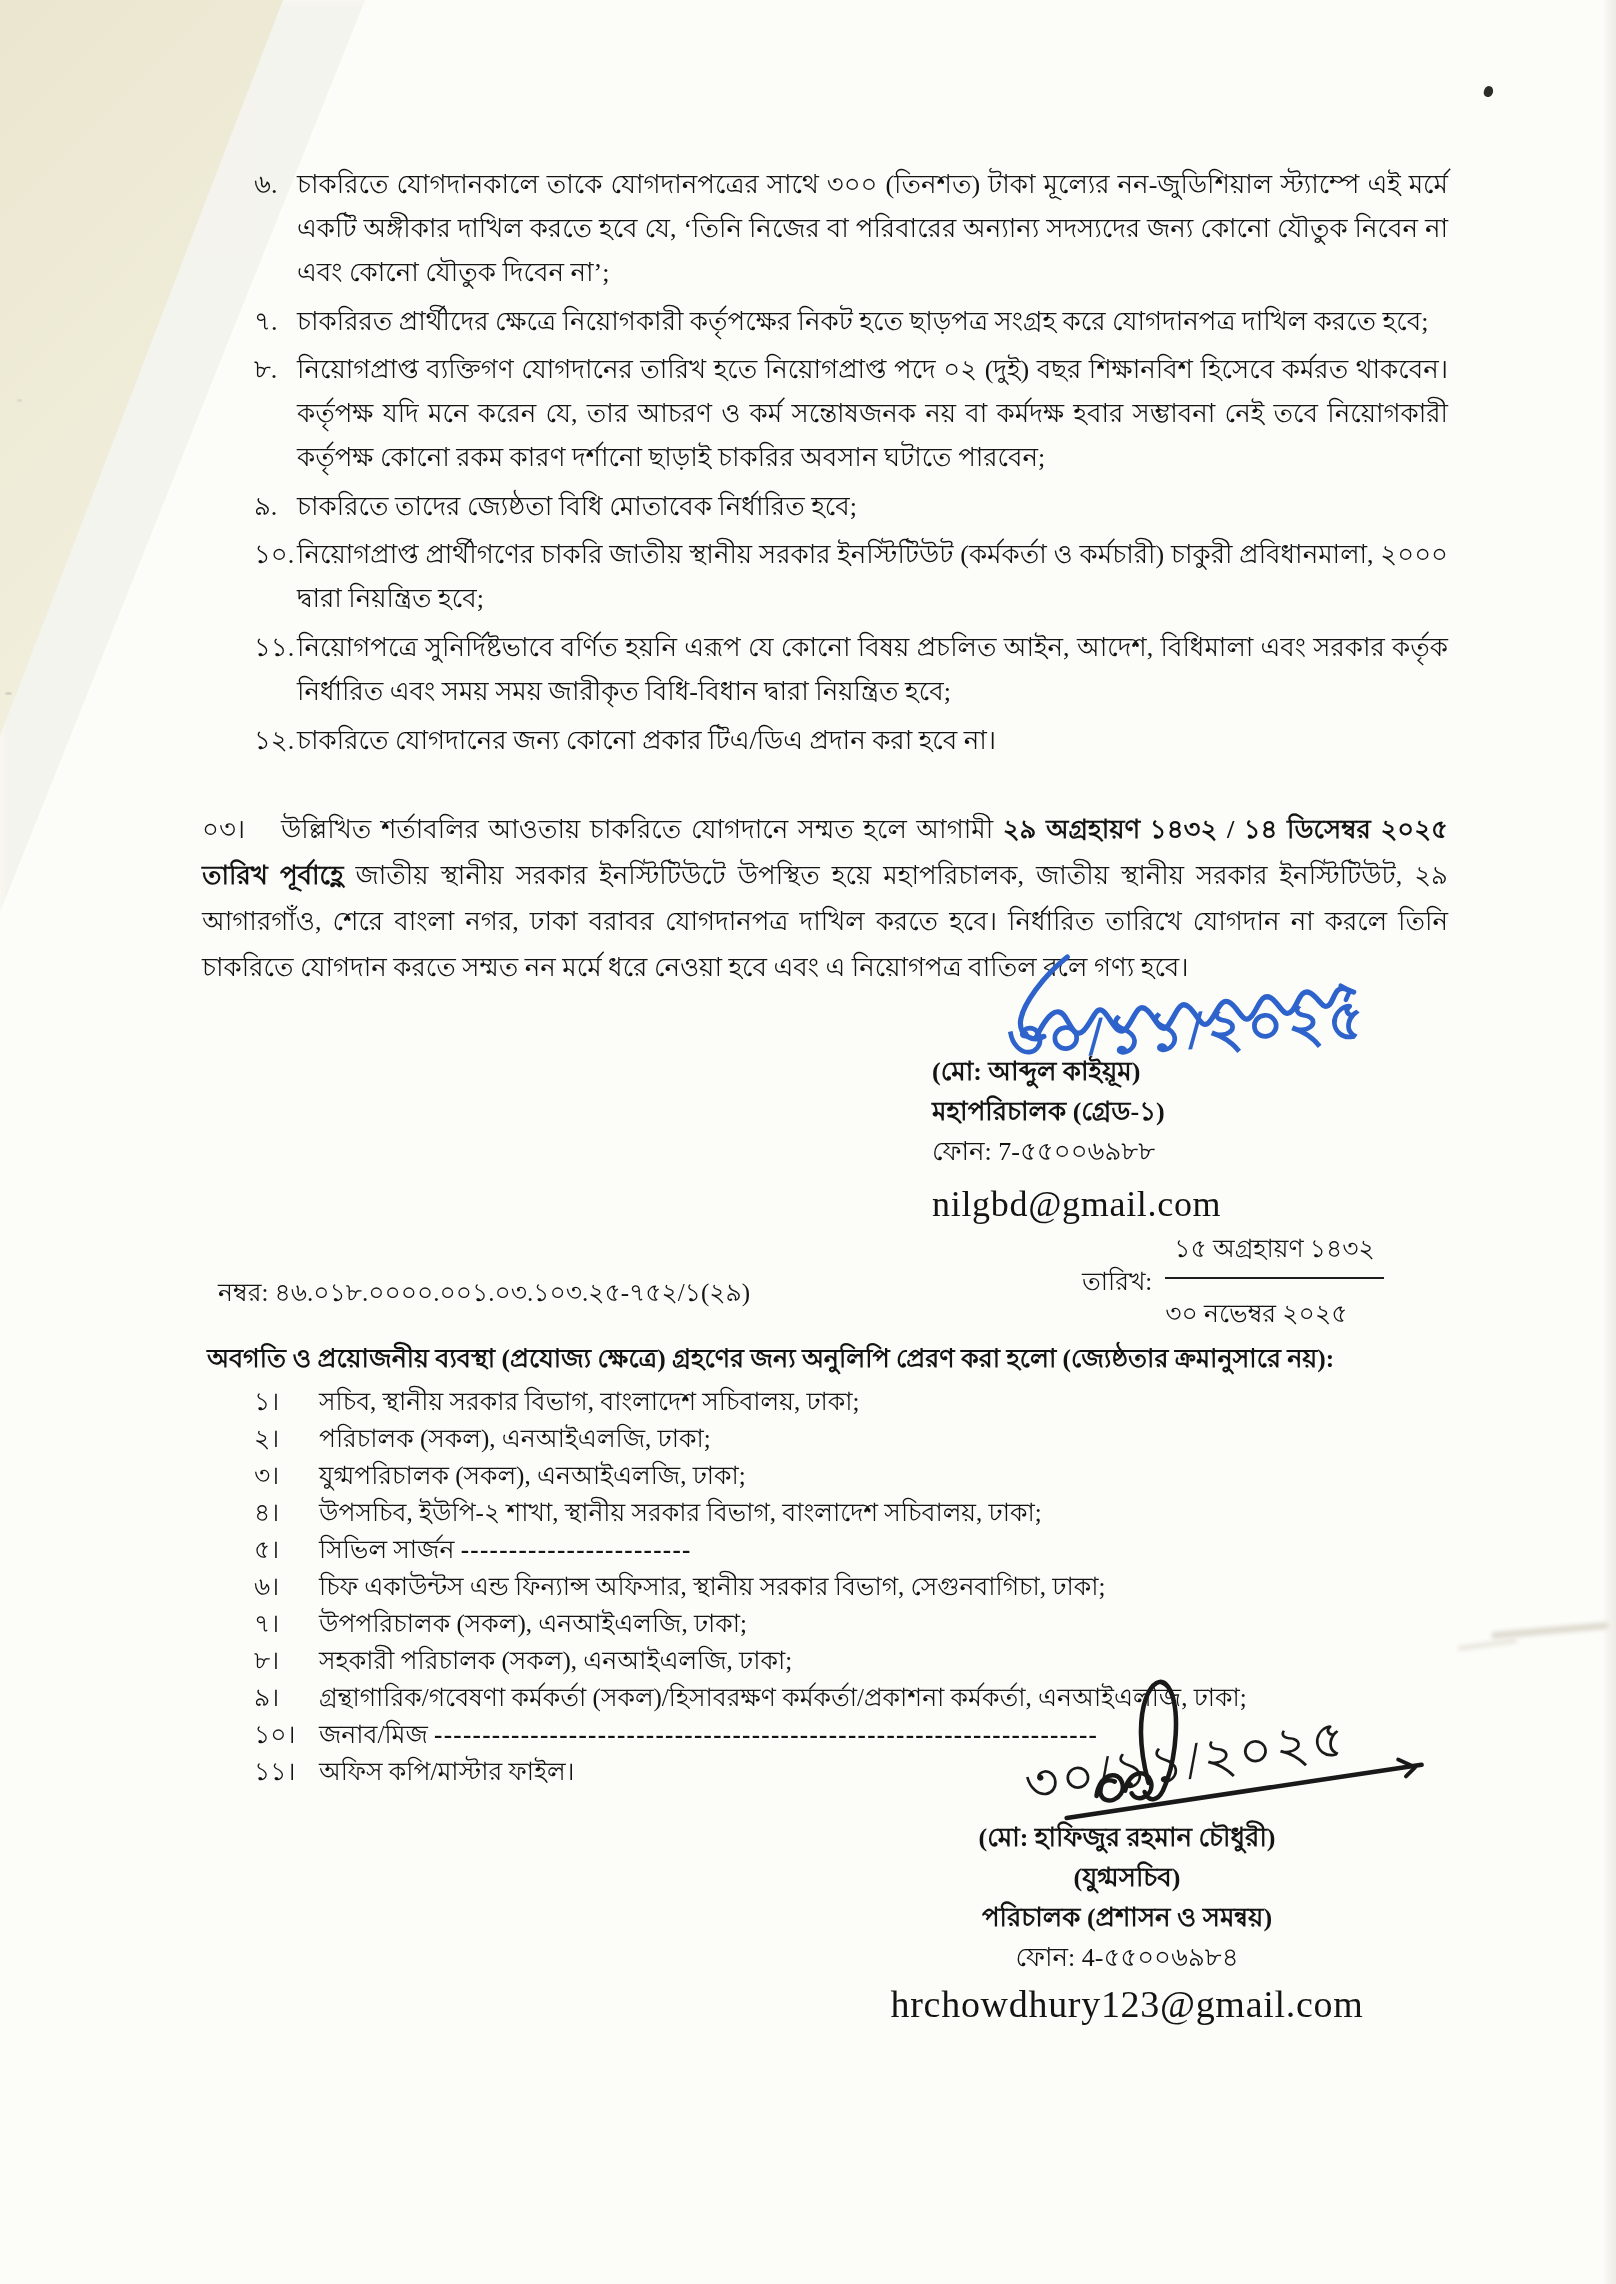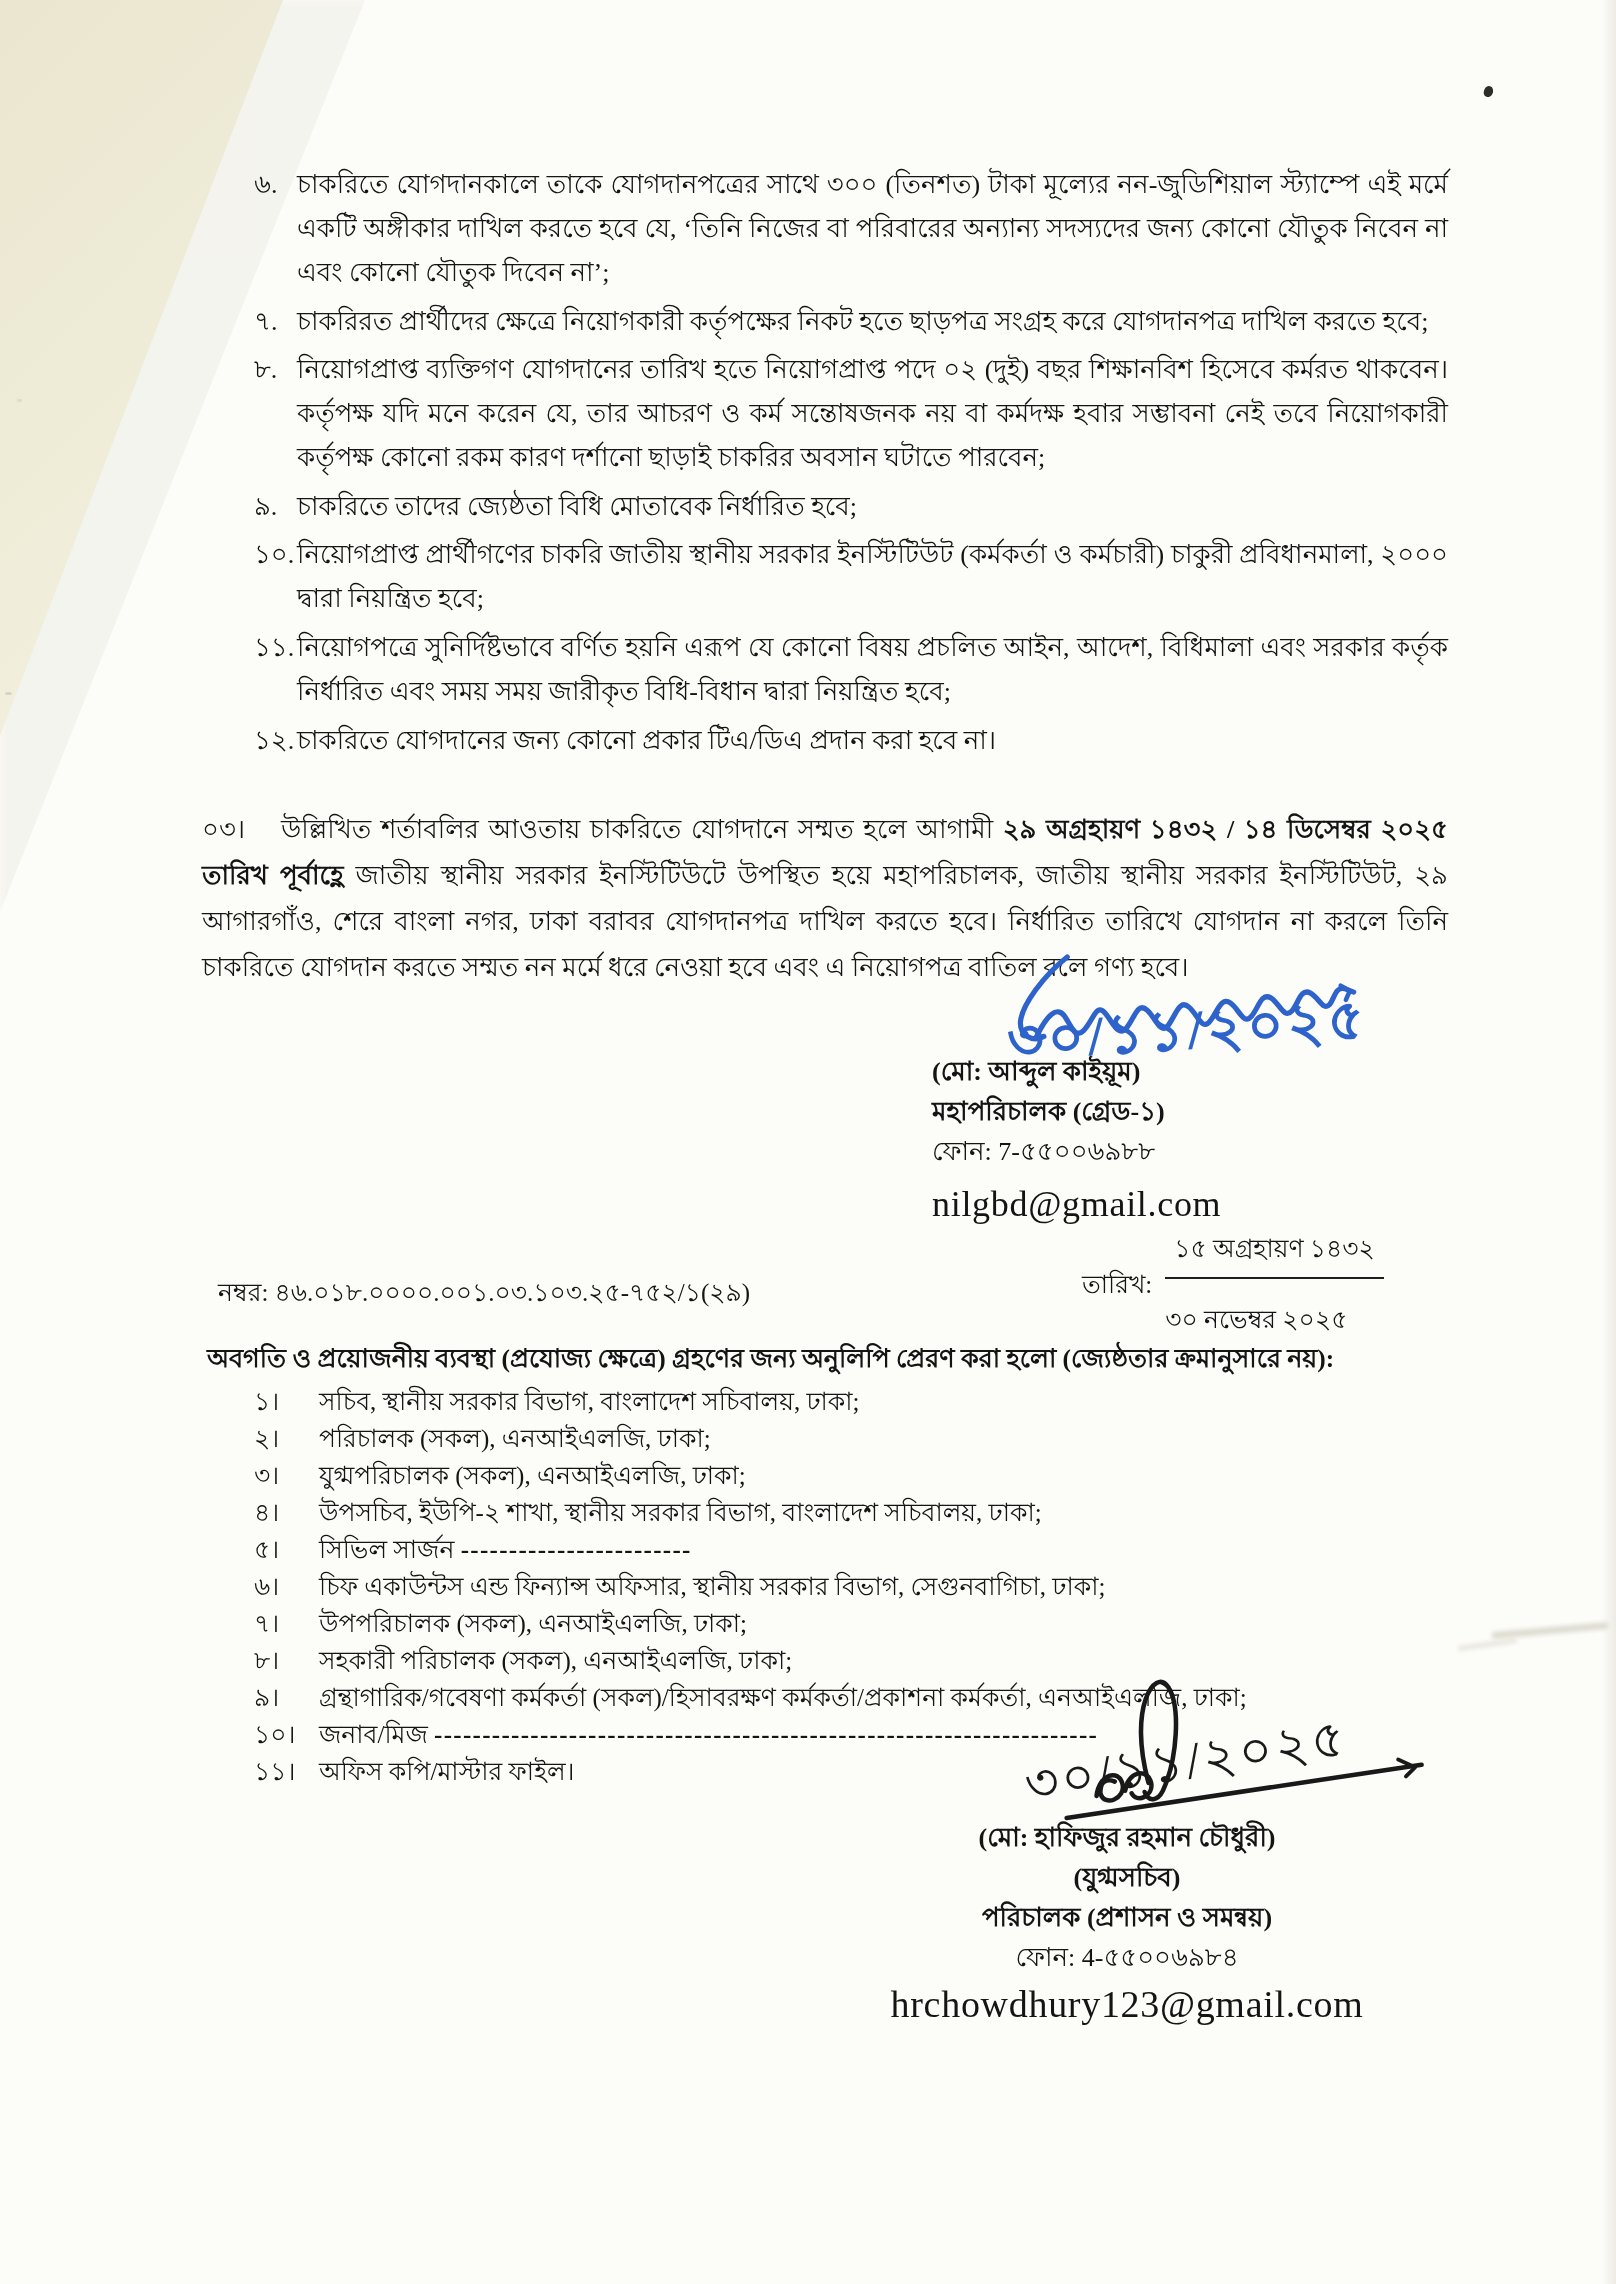--- a/index.html
+++ b/index.html
@@ -78,21 +78,21 @@
     position:absolute;left:218px;top:1276px;
     font-size:25px;line-height:33px;
   }
   .date-block{
     position:absolute;left:1082px;top:1229px;
     display:flex;align-items:center;font-size:25px;
   }
   .date-label{margin-right:13px;}
   .date-frac{display:inline-block;}
   .date-top{display:block;padding:0 9px 5.2px 9px;border-bottom:2.6px solid #1d1d1d;}
-  .date-bottom{display:block;padding-top:21px;}
+  .date-bottom{display:block;padding-top:15px;}
 
   
   .copy-head{
     position:absolute;left:207px;top:1341px;width:1271px;
     font-size:25.4px;line-height:34px;font-weight:bold;
   }
   .copylist{
     position:absolute;left:254px;top:1384px;width:1199px;
     font-size:25px;line-height:35px;
   }

